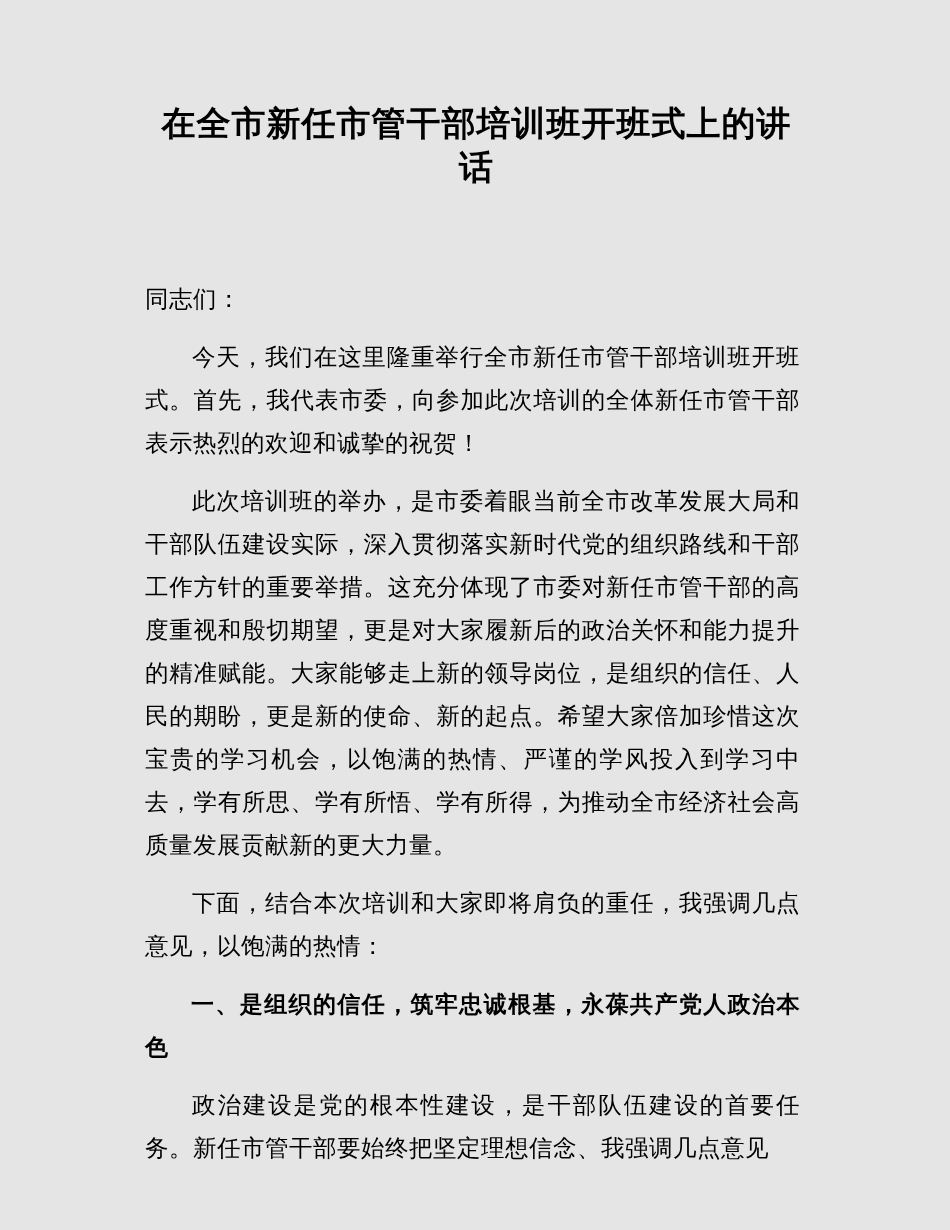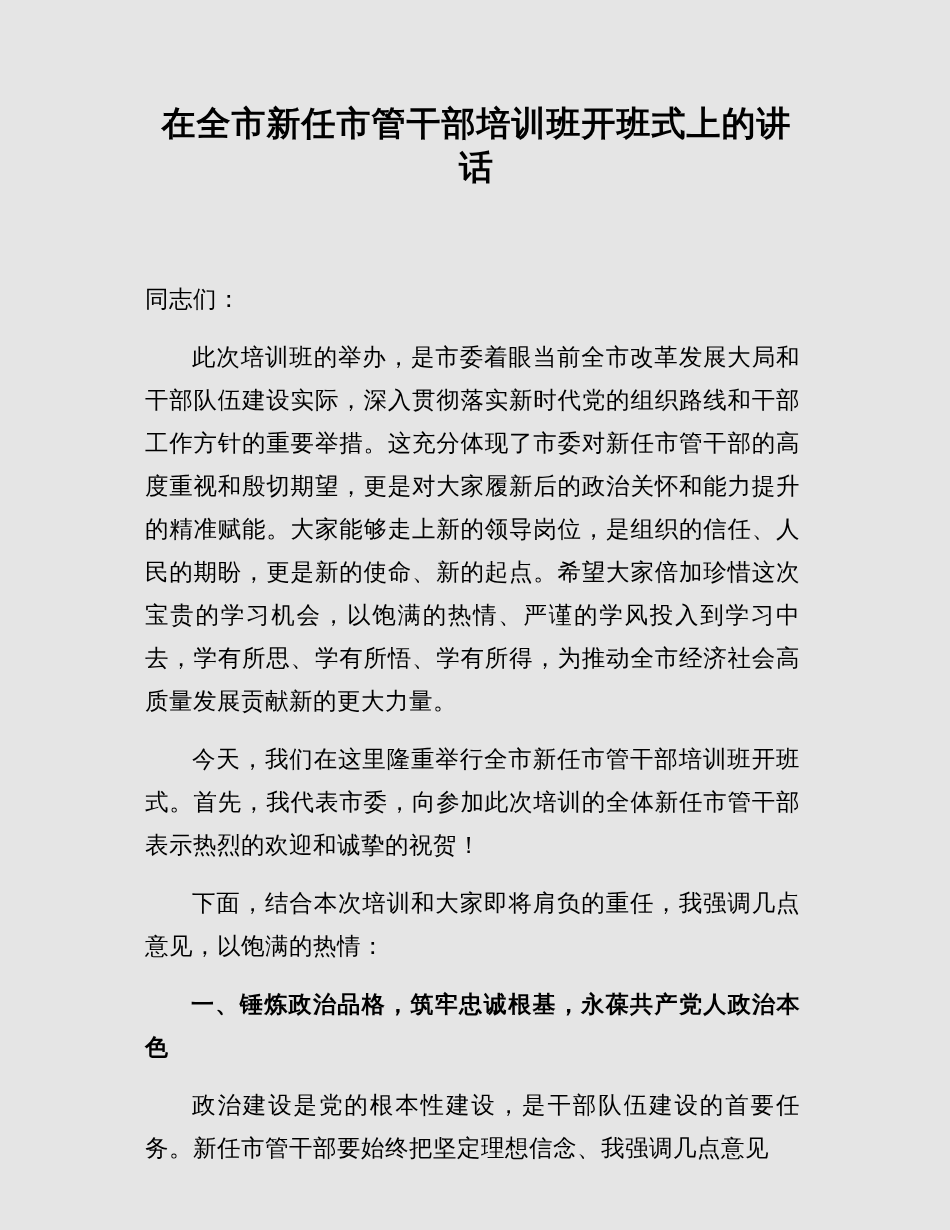--- a/index.html
+++ b/index.html
@@ -47,22 +47,22 @@
   }
 </style>
 </head>
 <body>
 
 <div class="page">
   <h1 class="doc-title">在全市新任市管干部培训班开班式上的讲话</h1>
 
   <p class="salutation">同志们：</p>
 
+  <p class="body-para">今天，我们在这里隆重举行全市新任市管干部培训班开班式。首先，我代表市委，向参加此次培训的全体新任市管干部表示热烈的欢迎和诚挚的祝贺！</p>
+
   <p class="body-para">此次培训班的举办，是市委着眼当前全市改革发展大局和干部队伍建设实际，深入贯彻落实新时代党的组织路线和干部工作方针的重要举措。这充分体现了市委对新任市管干部的高度重视和殷切期望，更是对大家履新后的政治关怀和能力提升的精准赋能。大家能够走上新的领导岗位，是组织的信任、人民的期盼，更是新的使命、新的起点。希望大家倍加珍惜这次宝贵的学习机会，以饱满的热情、严谨的学风投入到学习中去，学有所思、学有所悟、学有所得，为推动全市经济社会高质量发展贡献新的更大力量。</p>
-
-  <p class="body-para">今天，我们在这里隆重举行全市新任市管干部培训班开班式。首先，我代表市委，向参加此次培训的全体新任市管干部表示热烈的欢迎和诚挚的祝贺！</p>
 
   <p class="body-para">下面，结合本次培训和大家即将肩负的重任，我强调几点意见，以饱满的热情：</p>
 
-  <p class="heading-para">一、锤炼政治品格，筑牢忠诚根基，永葆共产党人政治本色</p>
+  <p class="heading-para">一、是组织的信任，筑牢忠诚根基，永葆共产党人政治本色</p>
 
   <p class="body-para">政治建设是党的根本性建设，是干部队伍建设的首要任务。新任市管干部要始终把坚定理想信念、我强调几点意见</p>
 </div>
 
 </body></html>

